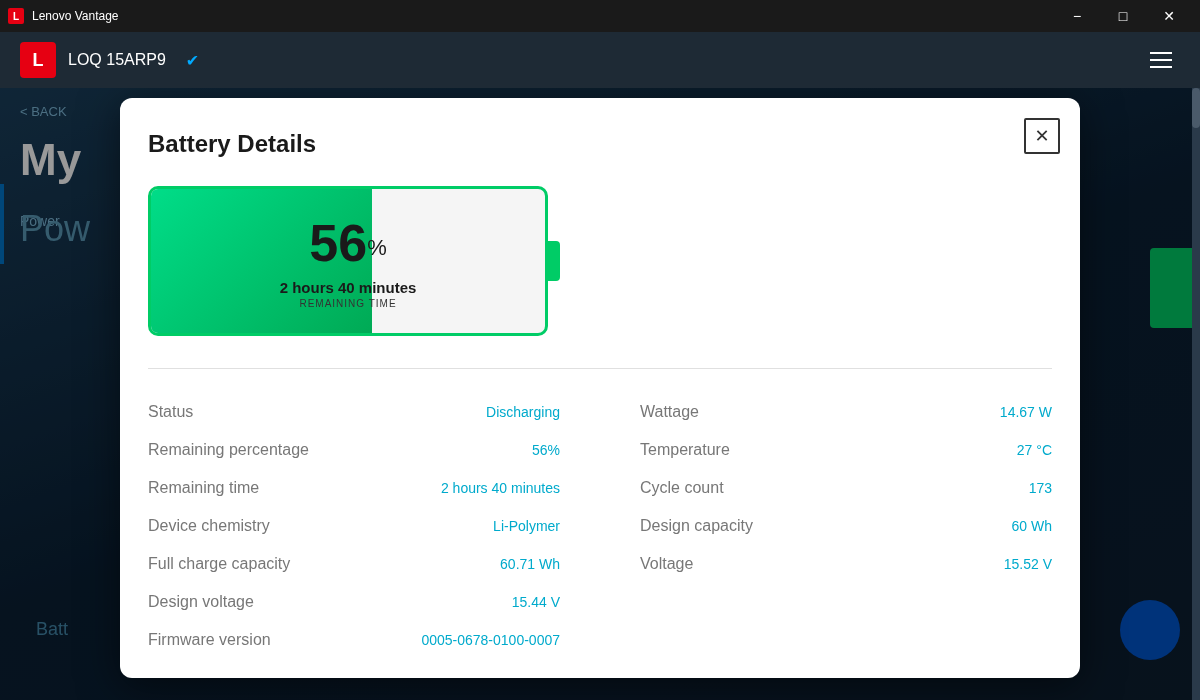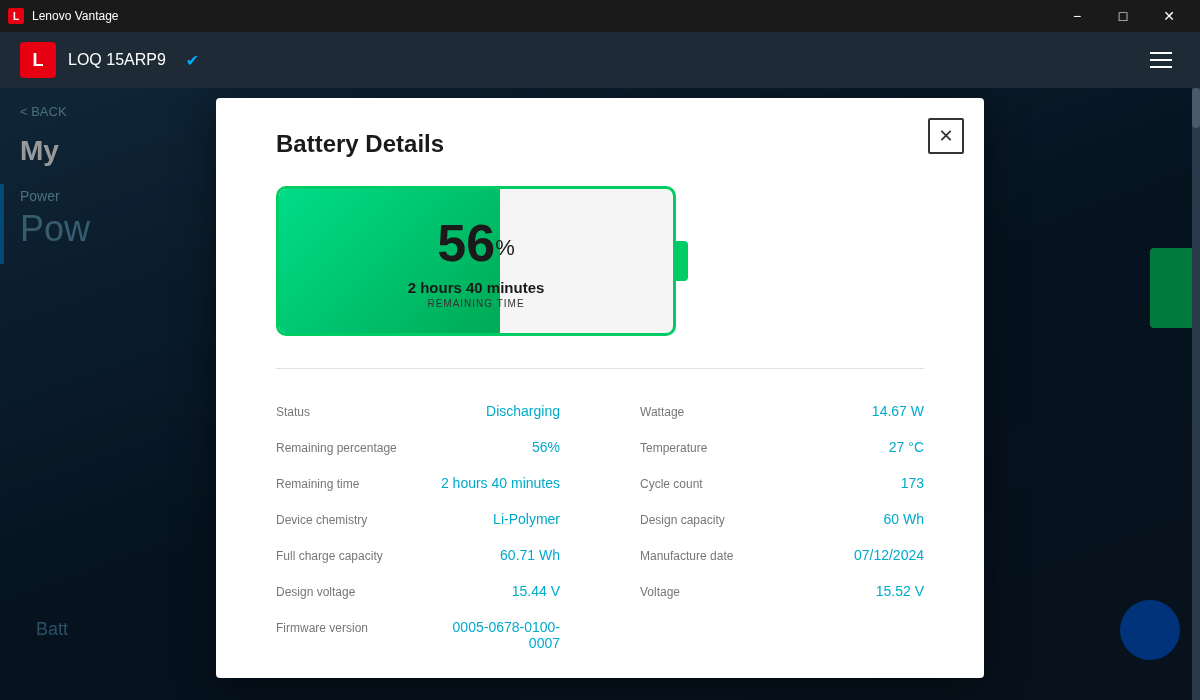--- a/index.html
+++ b/index.html
@@ -124,23 +124,23 @@
       background: linear-gradient(160deg, #1a3f5c 0%, #0a2035 50%, #0d1e30 100%);
       z-index: 1;
     }
     .bg-back-btn {
       color: #7db8d8;
       font-size: 13px;
       margin-bottom: 16px;
     }
     .bg-my-text {
       color: white;
-      font-size: 28px;
+      font-size: 44px;
       font-weight: bold;
-      margin-bottom: 21px;
+      margin-bottom: 28px;
     }
     .bg-power-label {
       color: #7db8d8;
       font-size: 14px;
       margin-bottom: 8px;
     }
 
     
     .overlay {
       position: absolute;
@@ -160,24 +160,24 @@
       right: 0;
       bottom: 0;
       display: flex;
       align-items: flex-start;
       justify-content: center;
       z-index: 10;
       padding-top: 10px;
     }
     .modal {
       background: #ffffff;
-      border-radius: 4px;
-      width: 768px;
+      border-radius: 12px;
+      width: 960px;
       max-height: 580px;
-      padding: 32px 60px;
+      padding: 32px 28px;
       position: relative;
       box-shadow: 0 8px 40px rgba(0,0,0,0.5);
     }
     .modal-title {
       font-size: 24px;
       font-weight: 600;
       color: #1a1a1a;
       margin-bottom: 28px;
     }
     .modal-close {
@@ -268,21 +268,21 @@
     }
     .detail-row {
       display: flex;
       justify-content: space-between;
       align-items: baseline;
       padding: 10px 0;
       border-bottom: none;
     }
     .detail-label {
       color: #777;
-      font-size: 12px;
+      font-size: 16px;
       min-width: 160px;
     }
     .detail-value {
       color: #00aacc;
       font-size: 14px;
       font-weight: 400;
       text-align: right;
     }
 
     
@@ -427,24 +427,20 @@
     </div>
           <div class="detail-row">
       <span class="detail-label">Cycle count</span>
       <span class="detail-value">173</span>
     </div>
           <div class="detail-row">
       <span class="detail-label">Design capacity</span>
       <span class="detail-value">60 Wh</span>
     </div>
           <div class="detail-row">
-      <span class="detail-label">Manufacture date</span>
-      <span class="detail-value">07/12/2024</span>
-    </div>
-          <div class="detail-row">
       <span class="detail-label">Voltage</span>
       <span class="detail-value">15.52 V</span>
     </div>
         </div>
     </div>
 
   </div>
 </div>
 
 <div class="scrollbar-track">

